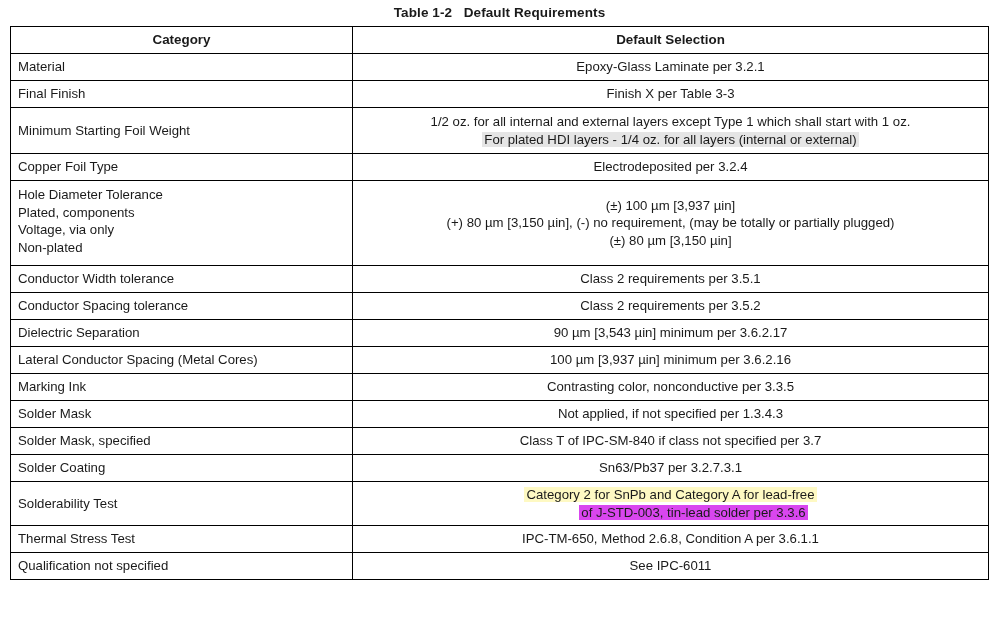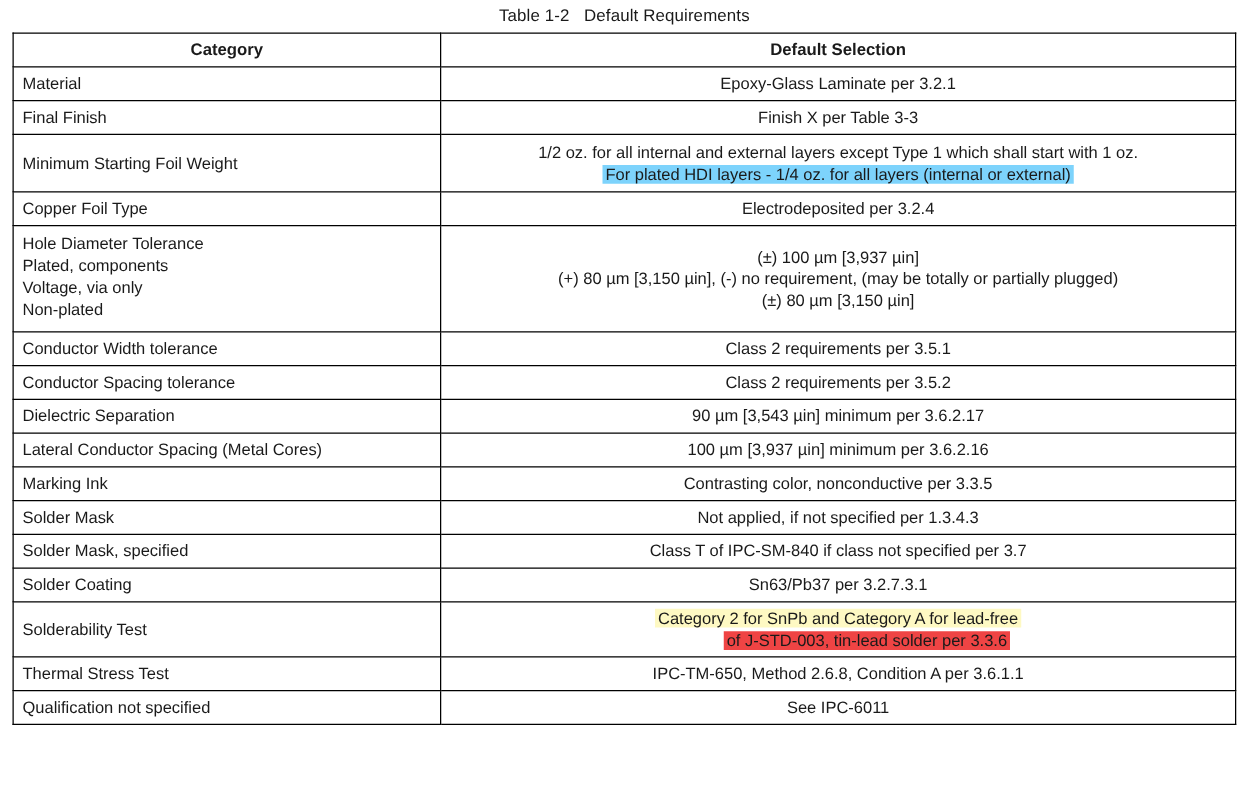--- a/index.html
+++ b/index.html
@@ -16,21 +16,21 @@
   }
   #page {
     position: relative;
     width: 999px;
     height: 636px;
     box-sizing: border-box;
   }
   .table-title {
     text-align: center;
     font-size: 13.5px;
-    font-weight: normal;
+    font-weight: bold;
     letter-spacing: 0.1px;
     padding-top: 5px;
     padding-bottom: 5px;
     line-height: 16px;
     white-space: pre;
   }
   .table-wrap {
     padding: 0 11px 0 10px;
     box-sizing: border-box;
     width: 999px;
@@ -118,21 +118,21 @@
             <td class="sel">
               <span class="line"><span>Finish X per Table 3-3</span></span>
             </td>
           </tr>
           <tr class="r-foil">
             <td class="cat">
               <span class="line">Minimum Starting Foil Weight</span>
             </td>
             <td class="sel multi">
               <span class="line"><span>1/2 oz. for all internal and external layers except Type 1 which <span class="b">shall</span> start with 1 oz.</span></span>
-              <span class="line"><span class="hl" style="background: #7dd3fc;">For plated HDI layers - 1/4 oz. for all layers (internal or external)</span></span>
+              <span class="line"><span class="hl" style="background: #e5e5e5;">For plated HDI layers - 1/4 oz. for all layers (internal or external)</span></span>
             </td>
           </tr>
           <tr class="r-std">
             <td class="cat">
               <span class="line">Copper Foil Type</span>
             </td>
             <td class="sel">
               <span class="line"><span>Electrodeposited per 3.2.4</span></span>
             </td>
           </tr>
@@ -212,21 +212,21 @@
             <td class="sel">
               <span class="line"><span>Sn63/Pb37 per 3.2.7.3.1</span></span>
             </td>
           </tr>
           <tr class="r-solderability">
             <td class="cat">
               <span class="line">Solderability Test</span>
             </td>
             <td class="sel multi">
               <span class="line"><span class="hl" style="background: #fef9c3;">Category 2 for SnPb and Category A for lead-free</span></span>
-              <span class="line"><span class="hl" style="background: #ef4444; margin-left: 46px;">of J-STD-003, tin-lead solder per 3.3.6</span></span>
+              <span class="line"><span class="hl" style="background: #d946ef; margin-left: 46px;">of J-STD-003, tin-lead solder per 3.3.6</span></span>
             </td>
           </tr>
           <tr class="r-std">
             <td class="cat">
               <span class="line">Thermal Stress Test</span>
             </td>
             <td class="sel">
               <span class="line"><span>IPC-TM-650, Method 2.6.8, Condition A per 3.6.1.1</span></span>
             </td>
           </tr>

